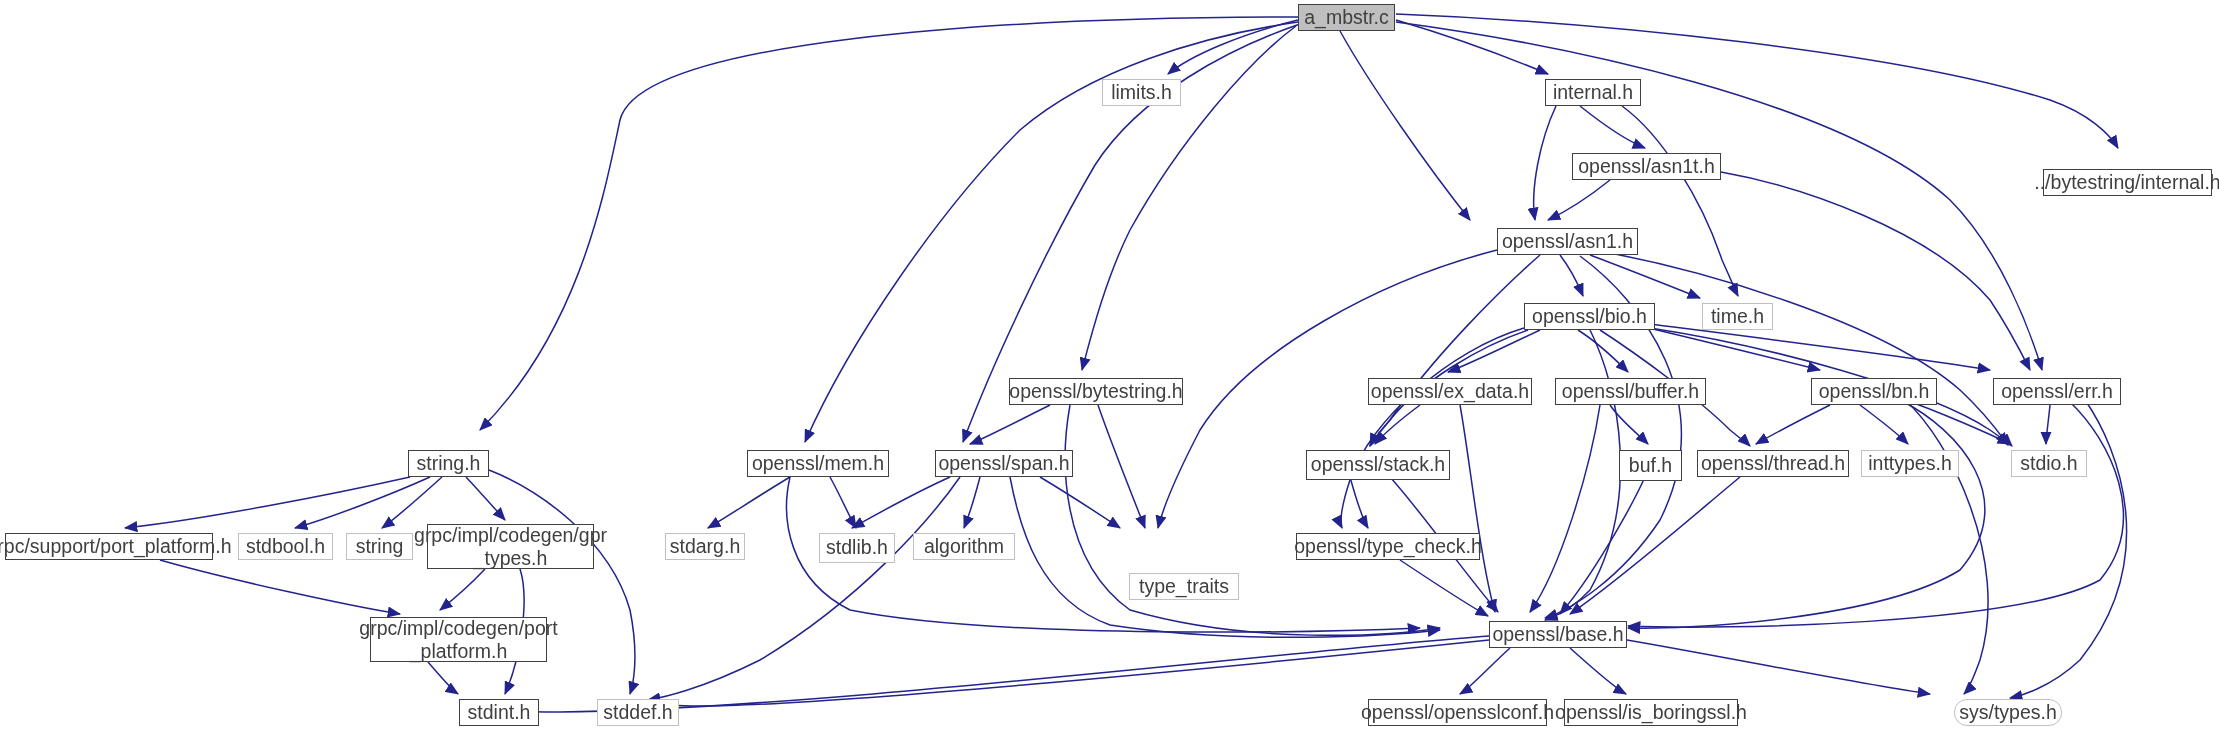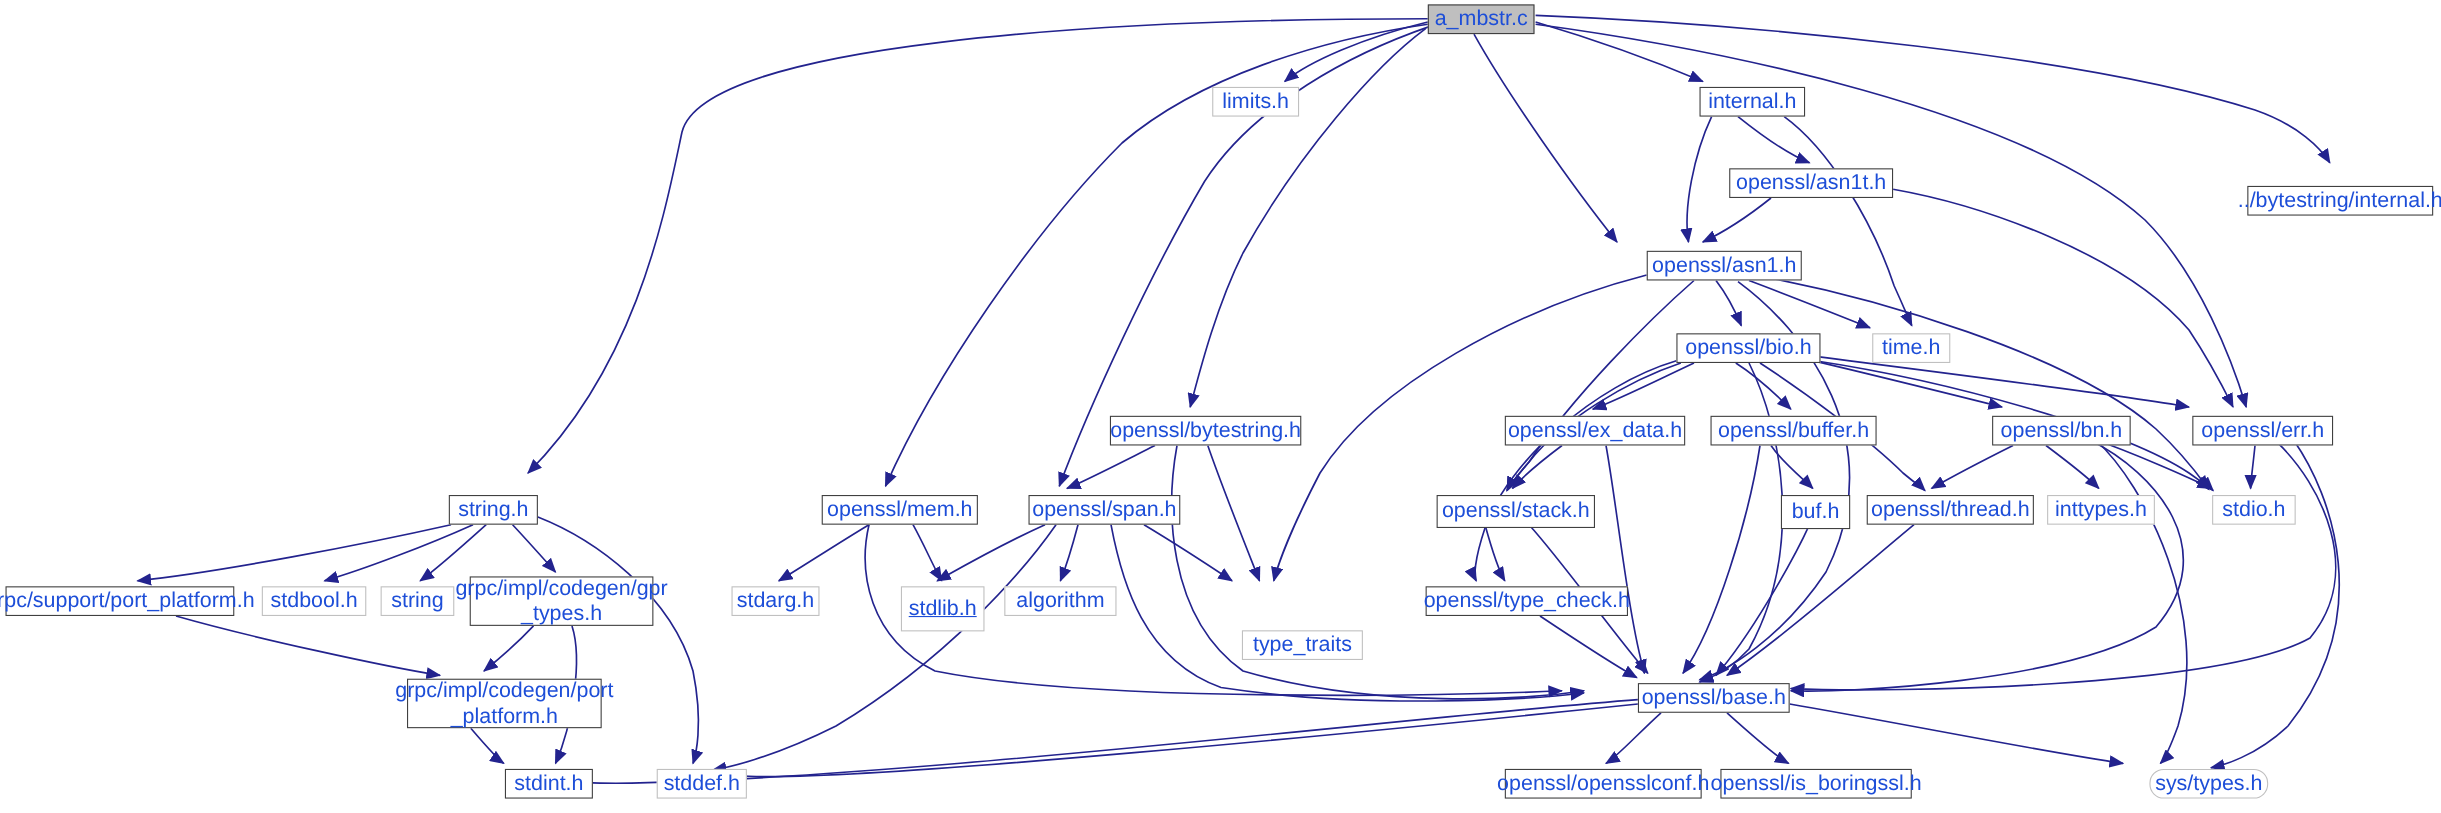--- a/index.html
+++ b/index.html
@@ -27,21 +27,21 @@
   }
   .node {
     position: absolute;
     box-sizing: border-box;
     display: flex;
     align-items: center;
     justify-content: center;
     text-align: center;
     background: #ffffff;
     border: 1.4px solid #c0c0c0;
-    color: #1d4ed8;
+    color: #404040;
     font-size: 19.5px;
     line-height: 1.12;
     letter-spacing: 0px;
     white-space: pre-line;
     padding: 0 7px;
     cursor: pointer;
   }
   .node.project {
     border: 1.7px solid #404040;
   }
@@ -159,21 +159,21 @@
       <div class="node project" style="left: 1619px; top: 450px; width: 63px; height: 31px;">buf.h</div>
       <div class="node project" style="left: 1697px; top: 450px; width: 152px; height: 27px;">openssl/thread.h</div>
       <div class="node system" style="left: 1861px; top: 450px; width: 98px; height: 27px;">inttypes.h</div>
       <div class="node system" style="left: 2011px; top: 450px; width: 76px; height: 27px;">stdio.h</div>
       <div class="node project" style="left: 5px; top: 533px; width: 208px; height: 27px;">grpc/support/port_platform.h</div>
       <div class="node system" style="left: 238px; top: 533px; width: 95px; height: 27px;">stdbool.h</div>
       <div class="node system" style="left: 346px; top: 533px; width: 67px; height: 27px;">string</div>
       <div class="node project twoline" style="left: 427px; top: 524px; width: 167px; height: 45px;">grpc/impl/codegen/gpr
 _types.h</div>
       <div class="node system" style="left: 665px; top: 533px; width: 80px; height: 27px;">stdarg.h</div>
-      <div class="node system" style="left: 819px; top: 533px; width: 76px; height: 41px; text-decoration: underline;">stdlib.h</div>
+      <div class="node system" style="left: 819px; top: 533px; width: 76px; height: 30px;">stdlib.h</div>
       <div class="node system" style="left: 913px; top: 533px; width: 102px; height: 27px;">algorithm</div>
       <div class="node system" style="left: 1129px; top: 533px; width: 110px; height: 27px; margin-top: 40px;">type_traits</div>
       <div class="node project" style="left: 1296px; top: 533px; width: 184px; height: 27px;">openssl/type_check.h</div>
       <div class="node project twoline" style="left: 370px; top: 617px; width: 177px; height: 45px;">grpc/impl/codegen/port
 _platform.h</div>
       <div class="node project" style="left: 1489px; top: 621px; width: 138px; height: 27px;">openssl/base.h</div>
       <div class="node project" style="left: 459px; top: 699px; width: 80px; height: 27px;">stdint.h</div>
       <div class="node system" style="left: 597px; top: 699px; width: 82px; height: 27px;">stddef.h</div>
       <div class="node project" style="left: 1368px; top: 699px; width: 179px; height: 27px;">openssl/opensslconf.h</div>
       <div class="node project" style="left: 1564px; top: 699px; width: 174px; height: 27px;">openssl/is_boringssl.h</div>

